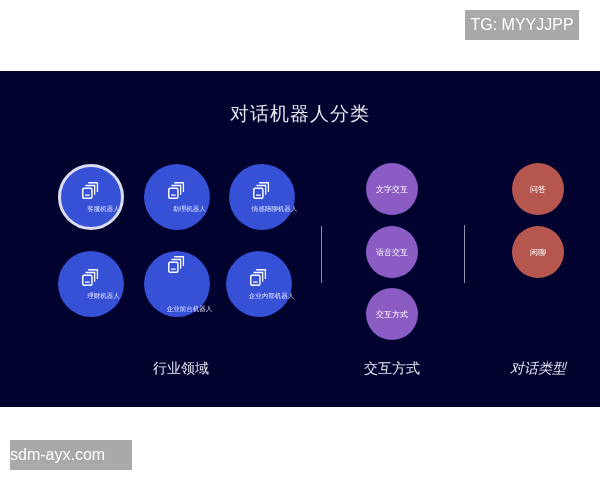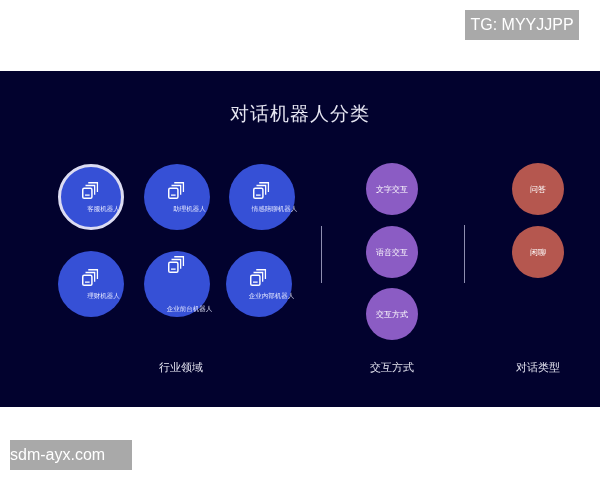--- a/index.html
+++ b/index.html
@@ -13,21 +13,21 @@
   .title { position:absolute; left:0; top:101px; width:600px; text-align:center; color:#e6e6f2;
            font-size:19px; letter-spacing:1px; }
   .circle { position:absolute; border-radius:50%; display:flex; flex-direction:column; align-items:center;
             justify-content:center; color:#ffffff; box-sizing:border-box; }
   .blue { width:66px; height:66px; }
   .blue.selected { border:3px solid #dcdcf2; }
   .blue .lbl { font-size:6.5px; margin-top:3px; white-space:nowrap; color:#e6e8ff;margin-left:25px; }
   .blue svg { width:22px; height:22px; }
   .small { width:52px; height:52px; font-size:8px; }
   .divider { position:absolute; width:1px; background:#8e8eb0; }
-  .section { position:absolute; color:#e6e6f2; font-size:11px; text-align:center; width:100px; }
+  .section { position:absolute; color:#e6e6f2; font-size:14px; text-align:center; width:100px; }
 </style>
 </head>
 <body>
 
 <div class="watermark wm-top">TG: MYYJJPP</div>
 
 <div class="panel">
   <div class="title" style="top:30px;">对话机器人分类</div>
 
   <div class="circle blue selected" style="left:58px;top:93px;background:#3650d6;">
@@ -101,16 +101,16 @@
 
   <div class="circle small" style="left:512px;top:92px;background:#b5574f;">
     <span>问答</span>
   </div>
   <div class="circle small" style="left:512px;top:155px;background:#b5574f;">
     <span>闲聊</span>
   </div>
 
   <div class="section" style="left:131px;top:289px;">行业领域</div>
   <div class="section" style="left:342px;top:289px;">交互方式</div>
-  <div class="section" style="left:488px;top:289px;">对话类型</div>
+  <div class="section" style="left:488px;top:289px;font-style:italic;">对话类型</div>
 </div>
 
 <div class="watermark wm-bottom">sdm-ayx.com</div>
 
 </body></html>

